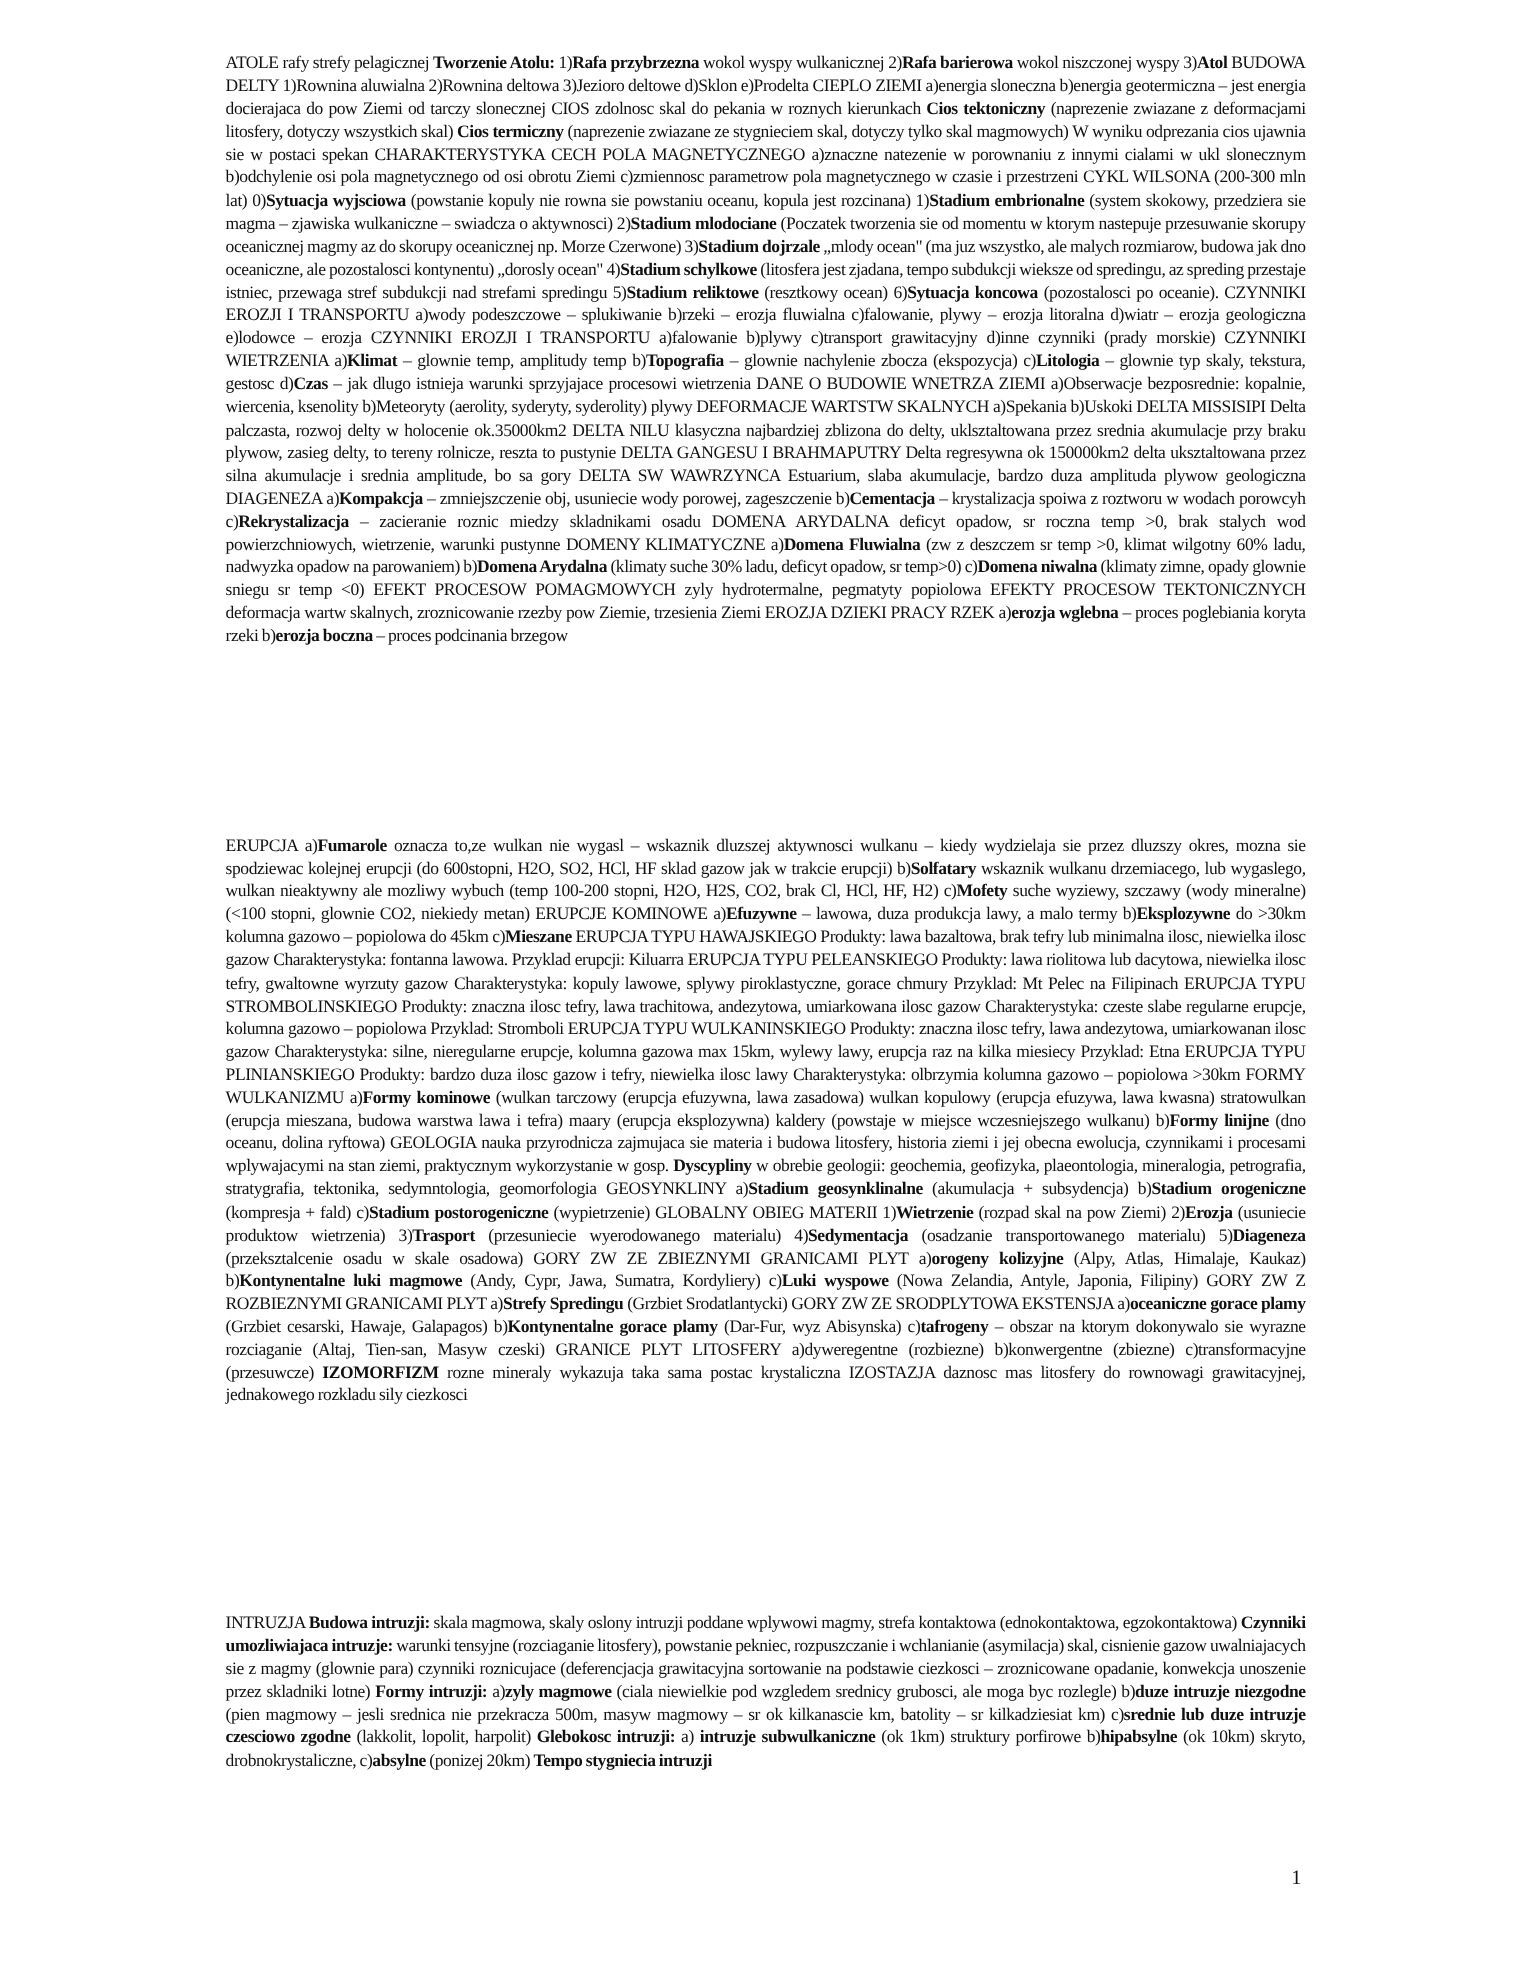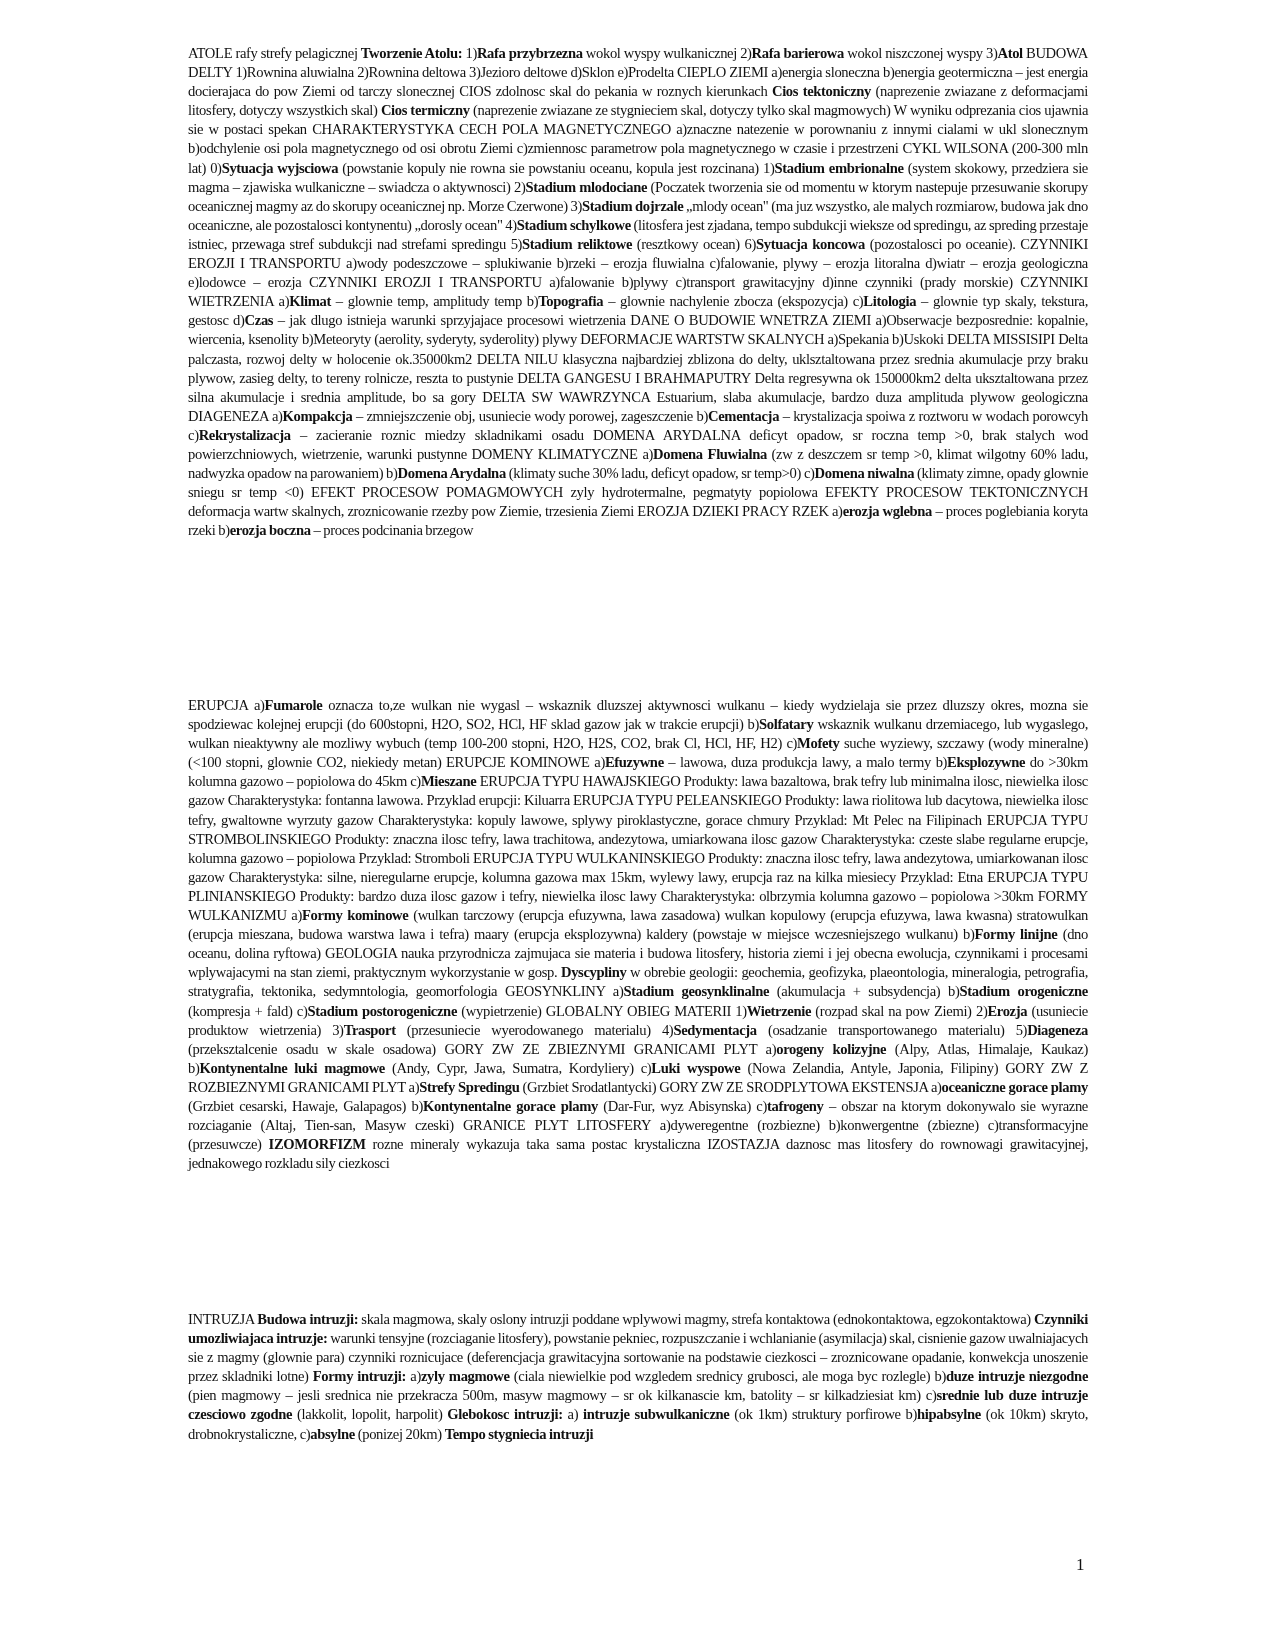--- a/index.html
+++ b/index.html
@@ -8,21 +8,21 @@
   .para {
     position: absolute; left: 188px; width: 900px;
     font-family: "Liberation Serif", "DejaVu Serif", serif;
     font-size: 14.6px; line-height: 19.1px; color: #111111;
     text-align: justify; letter-spacing: -0.35px; word-spacing: -0.5px;
     font-stretch: condensed;
   }
   .para b { font-weight: bold; }
   #p1 { top: 44px; }
   #p2 { top: 696px; }
-  #p3 { top: 1310px; }
+  #p3 { top: 1344px; }
   .pagenum {
     position: absolute; left: 1076px; top: 1555px;
     font-family: "Liberation Serif", serif; font-size: 17px; color: #111;
   }
 </style>
 </head>
 <body>
 
 <div class="page">
   <div class="para" id="p1"><span>ATOLE rafy strefy pelagicznej </span><b>Tworzenie Atolu:</b><span> 1)</span><b>Rafa przybrzezna</b><span> wokol wyspy wulkanicznej 2)</span><b>Rafa barierowa</b><span> wokol niszczonej wyspy 3)</span><b>Atol</b><span> BUDOWA DELTY 1)Rownina aluwialna 2)Rownina deltowa 3)Jezioro deltowe d)Sklon e)Prodelta CIEPLO ZIEMI a)energia sloneczna b)energia geotermiczna – jest energia docierajaca do pow Ziemi od tarczy slonecznej CIOS zdolnosc skal do pekania w roznych kierunkach </span><b>Cios tektoniczny</b><span> (naprezenie zwiazane z deformacjami litosfery, dotyczy wszystkich skal) </span><b>Cios termiczny</b><span> (naprezenie zwiazane ze stygnieciem skal, dotyczy tylko skal magmowych) W wyniku odprezania cios ujawnia sie w postaci spekan CHARAKTERYSTYKA CECH POLA MAGNETYCZNEGO a)znaczne natezenie w porownaniu z innymi cialami w ukl slonecznym b)odchylenie osi pola magnetycznego od osi obrotu Ziemi c)zmiennosc parametrow pola magnetycznego w czasie i przestrzeni CYKL WILSONA (200-300 mln lat) 0)</span><b>Sytuacja wyjsciowa</b><span> (powstanie kopuly nie rowna sie powstaniu oceanu, kopula jest rozcinana) 1)</span><b>Stadium embrionalne</b><span> (system skokowy, przedziera sie magma – zjawiska wulkaniczne – swiadcza o aktywnosci) 2)</span><b>Stadium mlodociane</b><span> (Poczatek tworzenia sie od momentu w ktorym nastepuje przesuwanie skorupy oceanicznej magmy az do skorupy oceanicznej np. Morze Czerwone) 3)</span><b>Stadium dojrzale</b><span> „mlody ocean" (ma juz wszystko, ale malych rozmiarow, budowa jak dno oceaniczne, ale pozostalosci kontynentu) „dorosly ocean" 4)</span><b>Stadium schylkowe</b><span> (litosfera jest zjadana, tempo subdukcji wieksze od spredingu, az spreding przestaje istniec, przewaga stref subdukcji nad strefami spredingu 5)</span><b>Stadium reliktowe</b><span> (resztkowy ocean) 6)</span><b>Sytuacja koncowa</b><span> (pozostalosci po oceanie). CZYNNIKI EROZJI I TRANSPORTU a)wody podeszczowe – splukiwanie b)rzeki – erozja fluwialna c)falowanie, plywy – erozja litoralna d)wiatr – erozja geologiczna e)lodowce – erozja CZYNNIKI EROZJI I TRANSPORTU a)falowanie b)plywy c)transport grawitacyjny d)inne czynniki (prady morskie) CZYNNIKI WIETRZENIA a)</span><b>Klimat</b><span> – glownie temp, amplitudy temp b)</span><b>Topografia</b><span> – glownie nachylenie zbocza (ekspozycja) c)</span><b>Litologia</b><span> – glownie typ skaly, tekstura, gestosc d)</span><b>Czas</b><span> – jak dlugo istnieja warunki sprzyjajace procesowi wietrzenia DANE O BUDOWIE WNETRZA ZIEMI a)Obserwacje bezposrednie: kopalnie, wiercenia, ksenolity b)Meteoryty (aerolity, syderyty, syderolity) plywy DEFORMACJE WARTSTW SKALNYCH a)Spekania b)Uskoki DELTA MISSISIPI Delta palczasta, rozwoj delty w holocenie ok.35000km2 DELTA NILU klasyczna najbardziej zblizona do delty, uklsztaltowana przez srednia akumulacje przy braku plywow, zasieg delty, to tereny rolnicze, reszta to pustynie DELTA GANGESU I BRAHMAPUTRY Delta regresywna ok 150000km2 delta uksztaltowana przez silna akumulacje i srednia amplitude, bo sa gory DELTA SW WAWRZYNCA Estuarium, slaba akumulacje, bardzo duza amplituda plywow geologiczna DIAGENEZA a)</span><b>Kompakcja</b><span> – zmniejszczenie obj, usuniecie wody porowej, zageszczenie b)</span><b>Cementacja</b><span> – krystalizacja spoiwa z roztworu w wodach porowcyh c)</span><b>Rekrystalizacja</b><span> – zacieranie roznic miedzy skladnikami osadu DOMENA ARYDALNA deficyt opadow, sr roczna temp &gt;0, brak stalych wod powierzchniowych, wietrzenie, warunki pustynne DOMENY KLIMATYCZNE a)</span><b>Domena Fluwialna</b><span> (zw z deszczem sr temp &gt;0, klimat wilgotny 60% ladu, nadwyzka opadow na parowaniem) b)</span><b>Domena Arydalna</b><span> (klimaty suche 30% ladu, deficyt opadow, sr temp&gt;0) c)</span><b>Domena niwalna</b><span> (klimaty zimne, opady glownie sniegu sr temp &lt;0) EFEKT PROCESOW POMAGMOWYCH zyly hydrotermalne, pegmatyty popiolowa EFEKTY PROCESOW TEKTONICZNYCH deformacja wartw skalnych, zroznicowanie rzezby pow Ziemie, trzesienia Ziemi EROZJA DZIEKI PRACY RZEK a)</span><b>erozja wglebna</b><span> – proces poglebiania koryta rzeki b)</span><b>erozja boczna</b><span> – proces podcinania brzegow</span></div>

